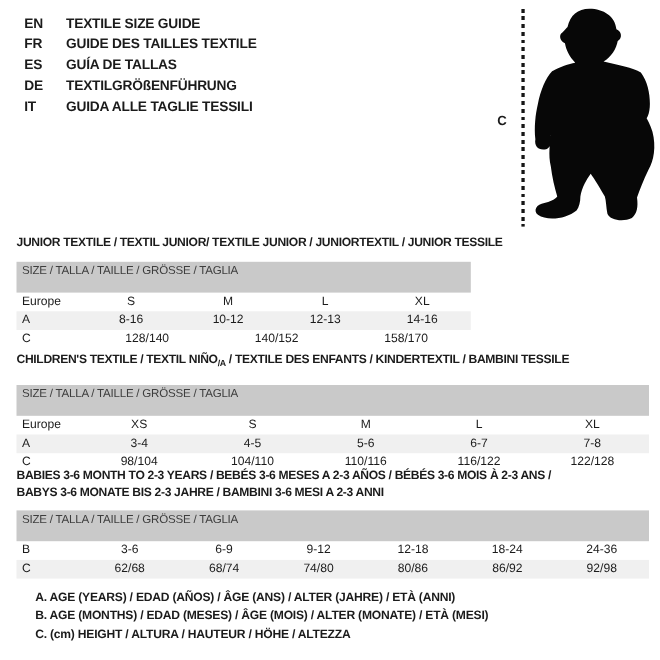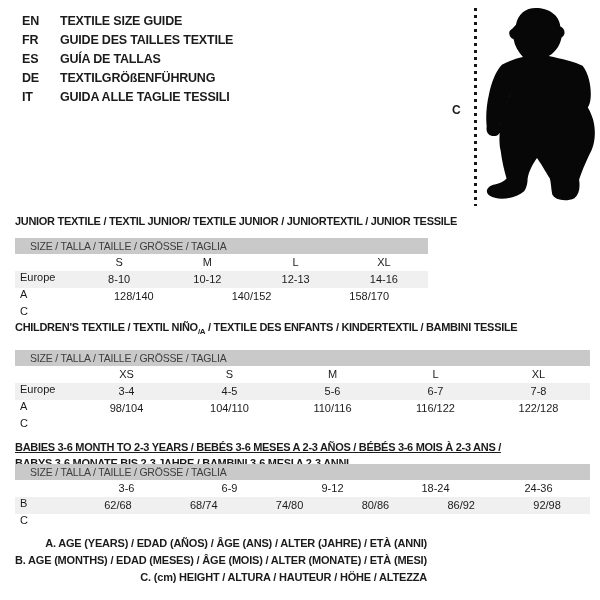--- a/index.html
+++ b/index.html
@@ -22,27 +22,27 @@
   .measure-label{left:452px;top:103px;font-size:12px;font-weight:600;}
   .baby-svg{left:482px;top:6px;}
 
   
   .sec-title{font-size:11px;font-weight:bold;letter-spacing:-0.3px;white-space:nowrap;}
   .sec-title .sub{font-size:8px;position:relative;top:2.5px;}
   .sec-title .tline{display:block;height:15.5px;line-height:15.5px;}
 
   
   .size-table{left:15px;}
-  .tbar{height:16px;line-height:16px;font-size:10.5px;padding-left:15px;letter-spacing:-0.2px;}
+  .tbar{height:28px;line-height:16px;font-size:10.5px;padding-left:5px;letter-spacing:-0.2px;}
   .trow{display:flex;height:17px;line-height:17px;font-size:11px;}
-  .trow .rlabel{width:60px;padding-left:5px;box-sizing:border-box;margin-top:15px;}
+  .trow .rlabel{width:60px;padding-left:5px;box-sizing:border-box;}
   .trow .cell{flex:1;text-align:center;}
 
   
-  .footnotes{left:15px;top:535px;text-align:right;}
+  .footnotes{left:32px;top:535px;}
   .fnote{height:17px;line-height:17px;font-size:11px;font-weight:bold;letter-spacing:-0.2px;white-space:nowrap;}
 </style>
 </head>
 <body>
 
 <div class="abs lang-list">
   <div class="lang-row">
     <span class="lang-code">EN</span>
     <span class="lang-title">TEXTILE SIZE GUIDE</span>
   </div>
@@ -109,21 +109,21 @@
   <div>
       <div class="trow">
         <span class="rlabel">Europe</span>
         <span class="cell">S</span>
         <span class="cell">M</span>
         <span class="cell">L</span>
         <span class="cell">XL</span>
       </div>
       <div class="trow" style="background: rgb(240, 240, 240);">
         <span class="rlabel">A</span>
-        <span class="cell">8-10</span>
+        <span class="cell">8-16</span>
         <span class="cell">10-12</span>
         <span class="cell">12-13</span>
         <span class="cell">14-16</span>
       </div>
       <div class="trow">
         <span class="rlabel">C</span>
         <span class="cell">128/140</span>
         <span class="cell">140/152</span>
         <span class="cell">158/170</span>
       </div>
@@ -154,32 +154,33 @@
         <span class="rlabel">C</span>
         <span class="cell">98/104</span>
         <span class="cell">104/110</span>
         <span class="cell">110/116</span>
         <span class="cell">116/122</span>
         <span class="cell">122/128</span>
       </div>
     </div>
 </div>
 
-<div class="abs sec-title" style="left:15px;top:440px;text-decoration:underline;">
+<div class="abs sec-title" style="left:15px;top:425px;">
   <span class="tline">BABIES 3-6 MONTH TO 2-3 YEARS / BEBÉS 3-6 MESES A 2-3 AÑOS / BÉBÉS 3-6 MOIS À 2-3 ANS /</span>
   <span class="tline">BABYS 3-6 MONATE BIS 2-3 JAHRE / BAMBINI 3-6 MESI A 2-3 ANNI</span>
 </div>
 <div class="abs size-table" style="top:464px;width:575px;">
   <div class="tbar" style="background: rgb(201, 201, 201); color: rgb(61, 61, 61);">SIZE / TALLA / TAILLE / GRÖSSE / TAGLIA</div>
   <div>
       <div class="trow">
         <span class="rlabel">B</span>
         <span class="cell">3-6</span>
         <span class="cell">6-9</span>
         <span class="cell">9-12</span>
+        <span class="cell">12-18</span>
         <span class="cell">18-24</span>
         <span class="cell">24-36</span>
       </div>
       <div class="trow" style="background: rgb(240, 240, 240);">
         <span class="rlabel">C</span>
         <span class="cell">62/68</span>
         <span class="cell">68/74</span>
         <span class="cell">74/80</span>
         <span class="cell">80/86</span>
         <span class="cell">86/92</span>

